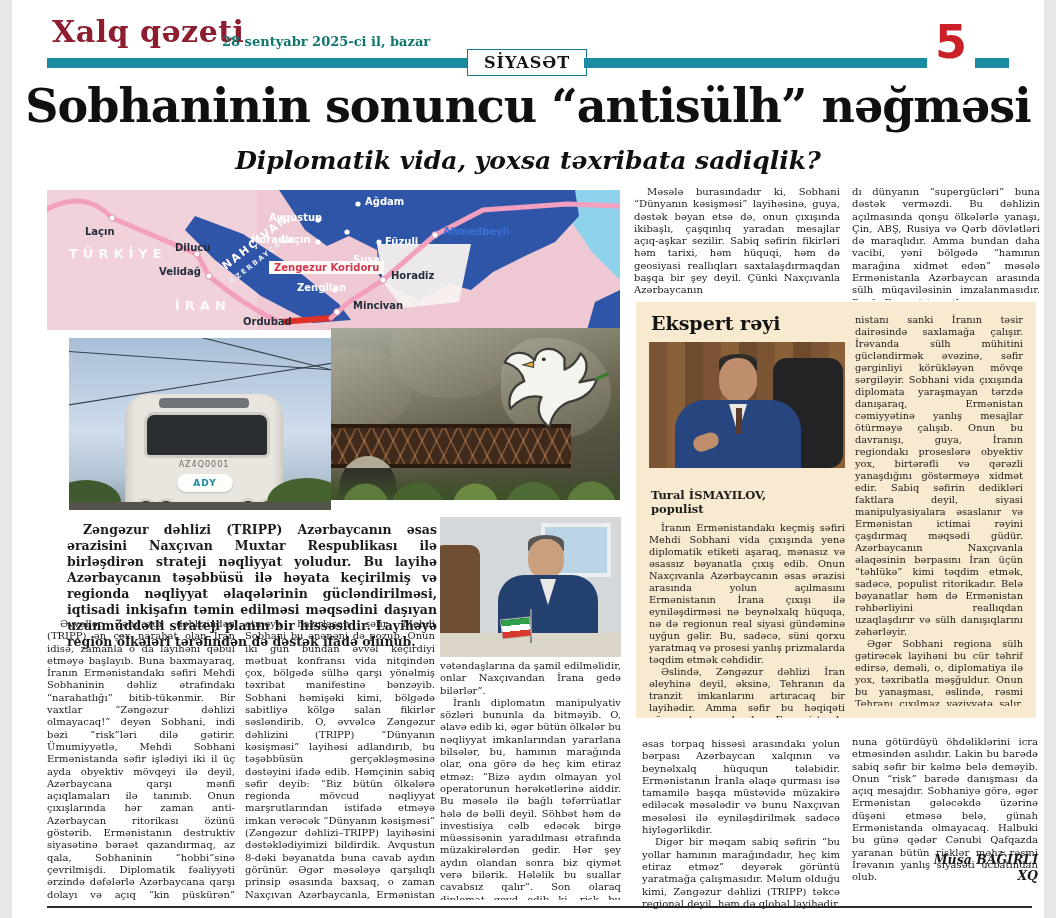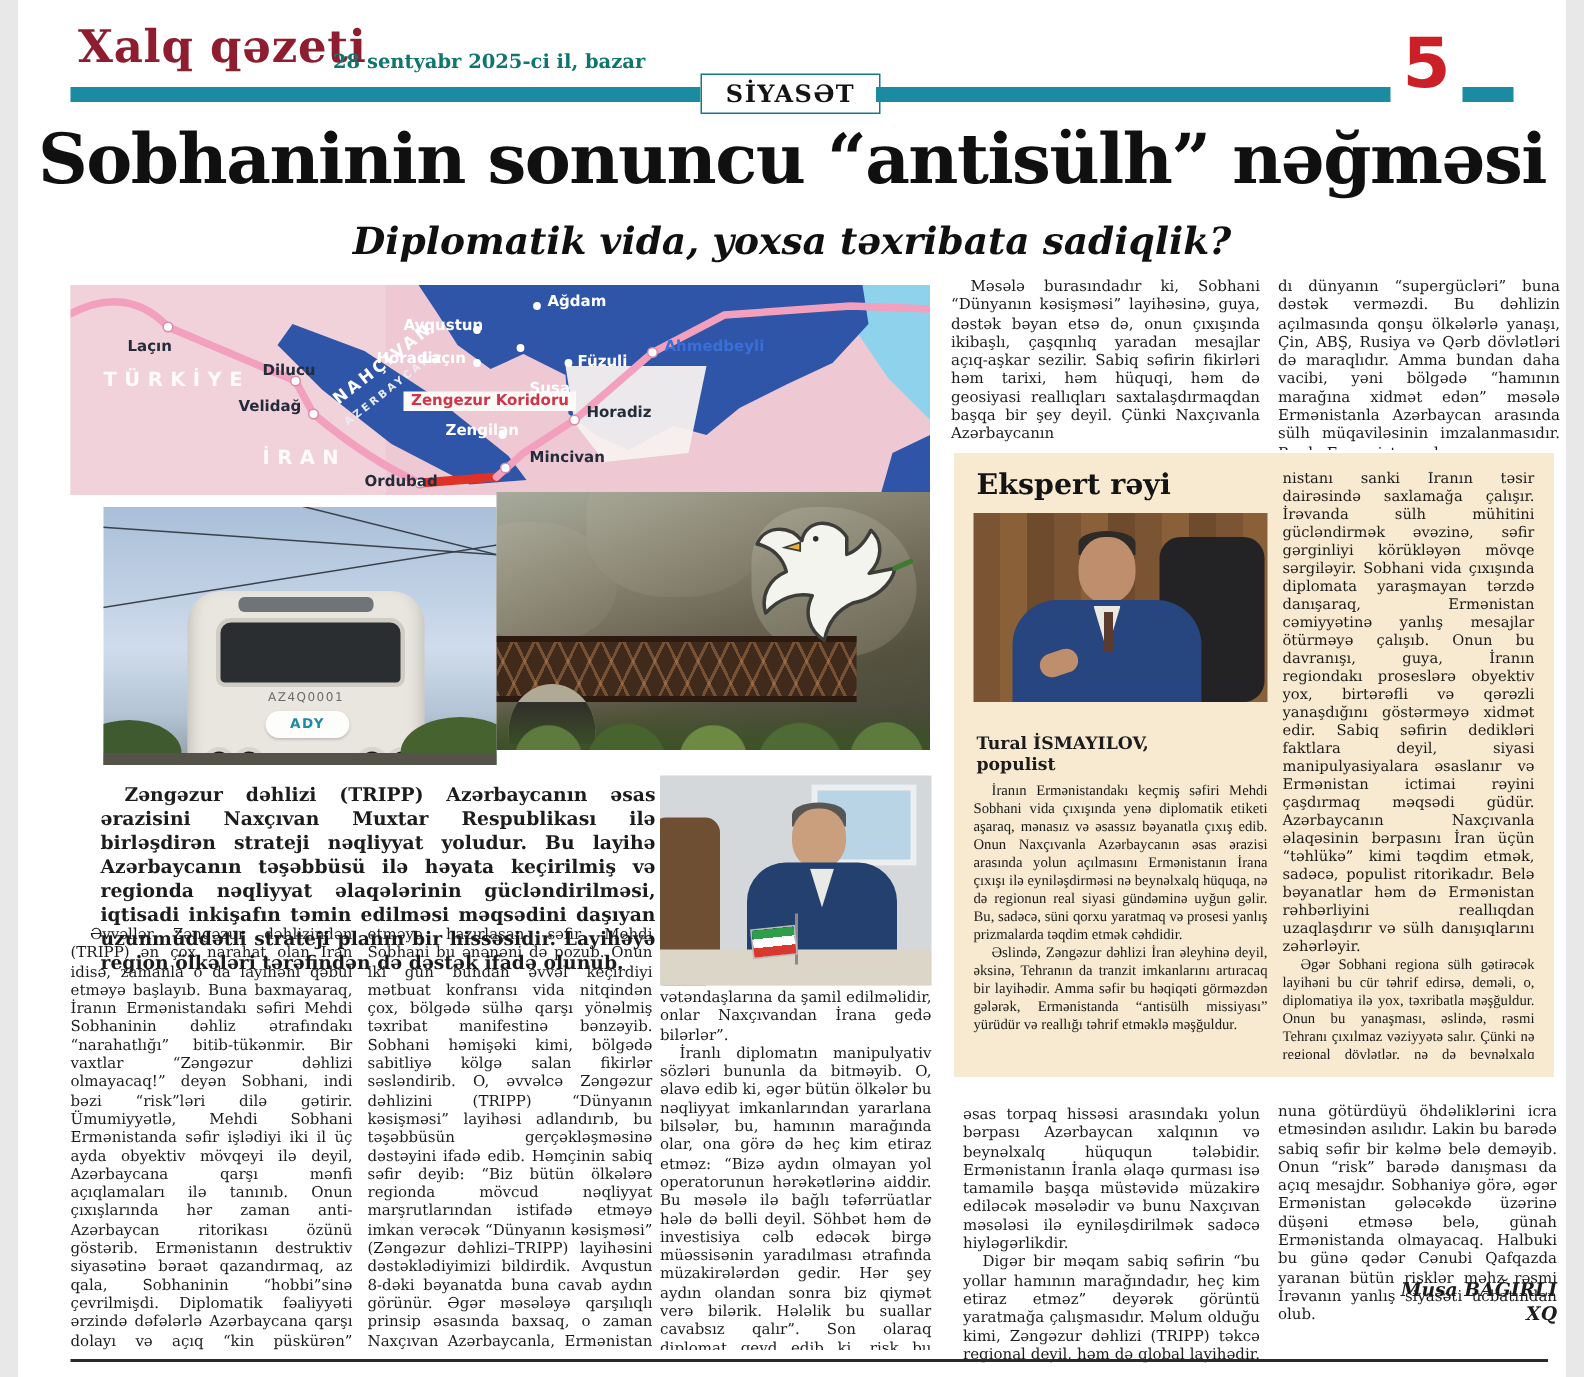--- a/index.html
+++ b/index.html
@@ -42,21 +42,21 @@
 
   
   .expert{left:624px;top:302px;width:400px;height:416px;background:#f8ead0;overflow:hidden;}
   .expert .inner{position:absolute;left:13px;top:10px;right:13px;bottom:10px;}
   .expert-title{font-size:19px;font-weight:bold;color:#141414;margin:0 0 8px 2px;}
   .expert-left{position:absolute;left:0;top:0;width:196px;}
   .expert-right{position:absolute;right:0;top:2px;width:168px;height:392px;overflow:hidden;}
   .expert-caption{font-size:11.5px;font-weight:bold;line-height:14px;margin:20px 0 6px 2px;}
   .ebt{font-size:9.8px;line-height:12px;text-align:justify;color:#1a1a1a;}
   .ebt p{margin:0;}
-  .ebt p.ind{text-indent:12px;font-family:Liberation Serif, serif;}
+  .ebt p.ind{text-indent:12px;}
 
   
   .map{left:35px;top:190px;width:573px;height:140px;background:#eec9d4;overflow:hidden;}
   .map svg{position:absolute;left:0;top:0;}
   .ml{position:absolute;font-family:"DejaVu Sans","Liberation Sans",sans-serif;font-weight:bold;
       font-size:10px;white-space:nowrap;}
   .ml.dark{color:#232c3a;}
   .ml.white{color:#ffffff;}
   .ml.big{font-size:13px;letter-spacing:5px;color:rgba(255,255,255,.9);}
   .ml.blue{color:#3a6fd8;}

